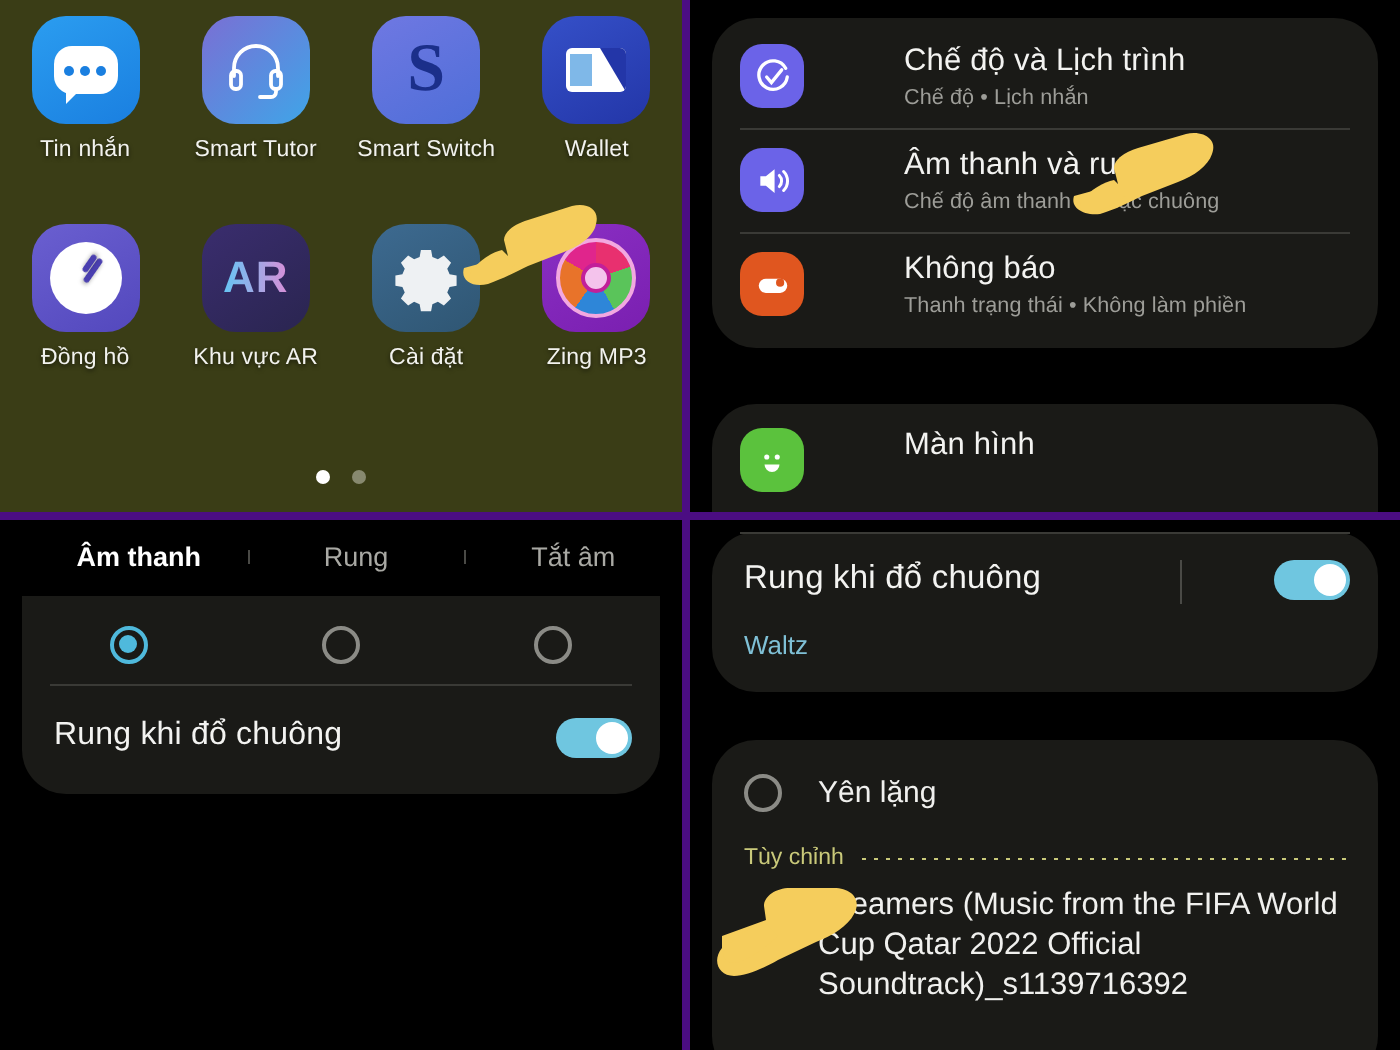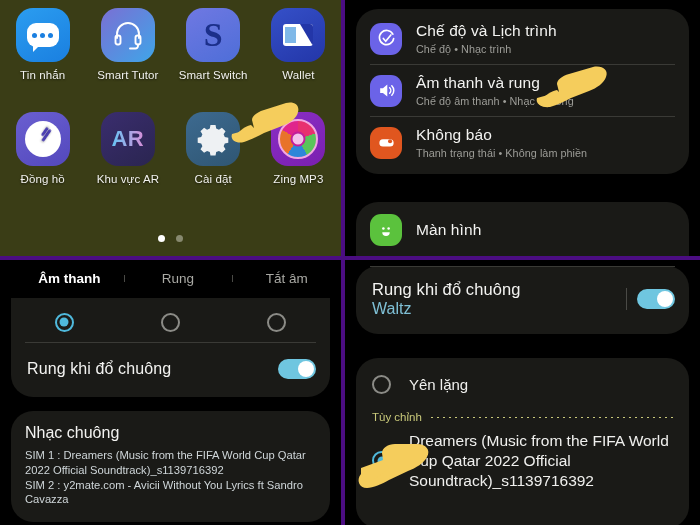--- a/index.html
+++ b/index.html
@@ -124,21 +124,21 @@
   .panel {
     background: #000000;
     position: relative;
     overflow: hidden;
   }
   .card {
     background: #1a1a17;
     border-radius: 22px;
     margin: 0 11px;
   }
-  .row { display: flex; align-items: center; padding: 9px 0; }
+  .row { display: flex; align-items: flex-start; padding: 9px 0; gap: 36px; }
   .row-icon {
     width: 32px; height: 32px; border-radius: 11px; flex: 0 0 32px;
     margin: 0 14px 0 14px;
     display: flex; align-items: center; justify-content: center;
   }
   .row-text { flex: 1; min-width: 0; }
   .row-title { color: #f3f3f1; font-size: 15.5px; letter-spacing: .1px; }
   .row-sub { color: #9d9d98; font-size: 10.8px; margin-top: 3px; letter-spacing: .05px; }
   .divider { height: 1px; background: #3a3a36; margin: 0 14px; }
 
@@ -322,21 +322,21 @@
 
       <div class="row">
         <div class="row-icon ic-modes">
           <svg viewBox="0 0 24 24" width="19" height="19" fill="none" stroke="#ffffff" stroke-width="2.1" stroke-linecap="round">
             <path d="M20 6.5A9 9 0 1 0 21 12"></path>
             <polyline points="8,12 11,15.5 17.5,7.5"></polyline>
           </svg>
         </div>
         <div class="row-text">
           <div class="row-title">Chế độ và Lịch trình</div>
-          <div class="row-sub">Chế độ  •  Nhạc trình</div>
+          <div class="row-sub">Chế độ  •  Lịch nhắn</div>
         </div>
       </div>
 
       <div class="divider"></div>
 
       <div class="row">
         <div class="row-icon ic-sound">
           <svg viewBox="0 0 24 24" width="19" height="19" fill="#ffffff">
             <path d="M4 9v6h3.5L13 19.5v-15L7.5 9H4z"></path>
             <path d="M16 8.5a5 5 0 0 1 0 7" fill="none" stroke="#ffffff" stroke-width="1.9" stroke-linecap="round"></path>
@@ -412,36 +412,31 @@
       <div class="divider"></div>
 
       <div class="row" style="padding:16px 0 18px 0;">
         <div class="row-text" style="padding-left:16px;">
           <div class="row-title" style="font-size:16px;">Rung khi đổ chuông</div>
         </div>
         <div class="toggle"></div>
       </div>
     </div>
 
-    <div class="card ringtone-card" style="margin-top:14px;">
-      <div class="ringtone-title">Nhạc chuông</div>
-      <div class="sim-line">SIM 1 : Dreamers (Music from the FIFA World Cup Qatar 2022 Official Soundtrack)_s1139716392</div>
-      <div class="sim-line">SIM 2 : y2mate.com - Avicii  Without You Lyrics ft Sandro Cavazza</div>
-    </div>
 
   </div>
 
   <div class="panel">
 
     <div class="card" style="margin-top:6px; padding:0 0 10px 0;">
       <div class="divider" style="margin:0 14px;"></div>
       <div class="row" style="padding:13px 0 6px 0;">
         <div class="row-text" style="padding-left:16px;">
           <div class="row-title" style="font-size:16.5px;">Rung khi đổ chuông</div>
-          <div style="color:#7fc0d6; font-size:16px; margin-top:1px;">Waltz</div>
+          <div style="color:#7fc0d6; font-size:13px; margin-top:16px;">Waltz</div>
         </div>
         <span class="toggle-sep"></span>
         <div class="toggle"></div>
       </div>
     </div>
 
     <div class="card" style="margin-top:24px; padding:6px 0 14px 0; min-height:170px;">
 
       <div class="pick-row">
         <span class="pick-radio"></span>

